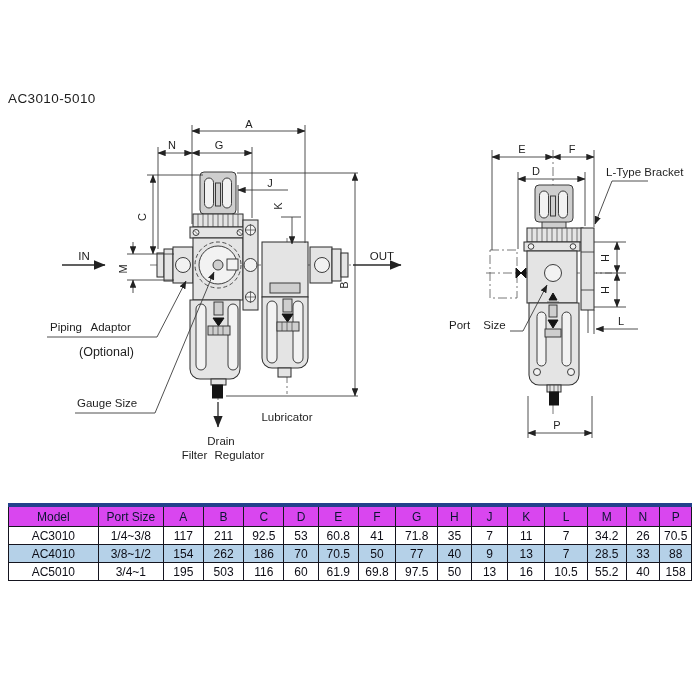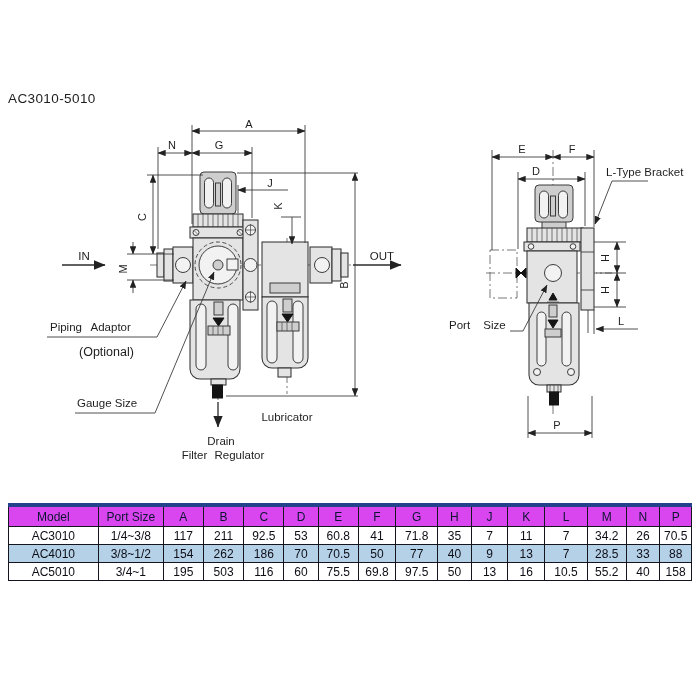--- a/index.html
+++ b/index.html
@@ -345,21 +345,21 @@
           <td>33</td>
           <td>88</td>
         </tr>
         <tr>
           <td>AC5010</td>
           <td>3/4~1</td>
           <td>195</td>
           <td>503</td>
           <td>116</td>
           <td>60</td>
-          <td>75.5</td>
+          <td>61.9</td>
           <td>69.8</td>
           <td>97.5</td>
           <td>50</td>
           <td>13</td>
           <td>16</td>
           <td>10.5</td>
           <td>55.2</td>
           <td>40</td>
           <td>158</td>
         </tr>

